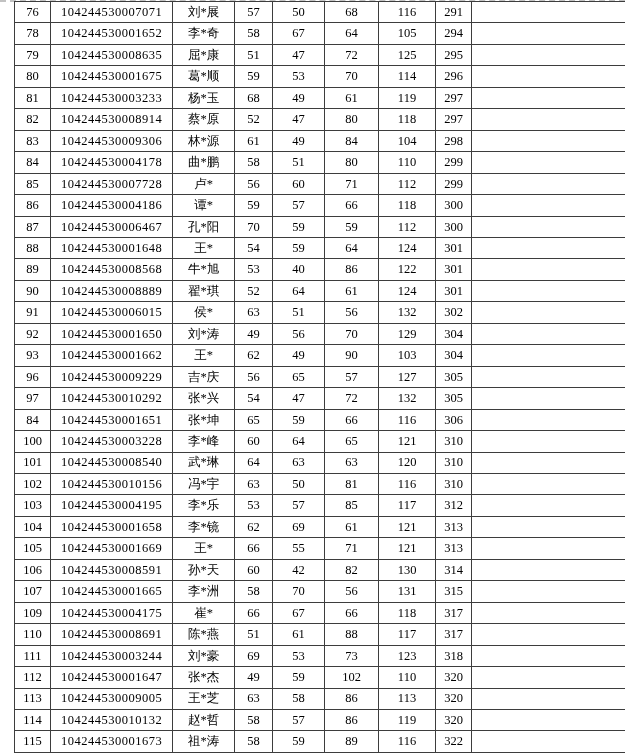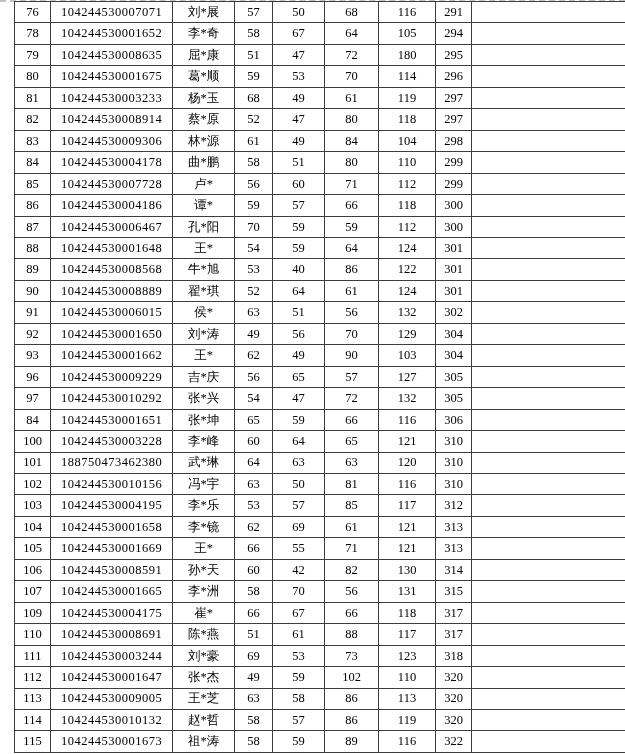--- a/index.html
+++ b/index.html
@@ -98,21 +98,21 @@
           <td class="cell-total">294</td>
           <td class="cell-blank"></td>
         </tr>
         <tr>
           <td class="cell-rank">79</td>
           <td class="cell-id">104244530008635</td>
           <td class="cell-name">屈*康</td>
           <td class="cell-score1">51</td>
           <td class="cell-score2">47</td>
           <td class="cell-score3">72</td>
-          <td class="cell-score4">180</td>
+          <td class="cell-score4">125</td>
           <td class="cell-total">295</td>
           <td class="cell-blank"></td>
         </tr>
         <tr>
           <td class="cell-rank">80</td>
           <td class="cell-id">104244530001675</td>
           <td class="cell-name">葛*顺</td>
           <td class="cell-score1">59</td>
           <td class="cell-score2">53</td>
           <td class="cell-score3">70</td>
@@ -302,21 +302,21 @@
           <td class="cell-name">李*峰</td>
           <td class="cell-score1">60</td>
           <td class="cell-score2">64</td>
           <td class="cell-score3">65</td>
           <td class="cell-score4">121</td>
           <td class="cell-total">310</td>
           <td class="cell-blank"></td>
         </tr>
         <tr>
           <td class="cell-rank">101</td>
-          <td class="cell-id">188750473462380</td>
+          <td class="cell-id">104244530008540</td>
           <td class="cell-name">武*琳</td>
           <td class="cell-score1">64</td>
           <td class="cell-score2">63</td>
           <td class="cell-score3">63</td>
           <td class="cell-score4">120</td>
           <td class="cell-total">310</td>
           <td class="cell-blank"></td>
         </tr>
         <tr>
           <td class="cell-rank">102</td>

